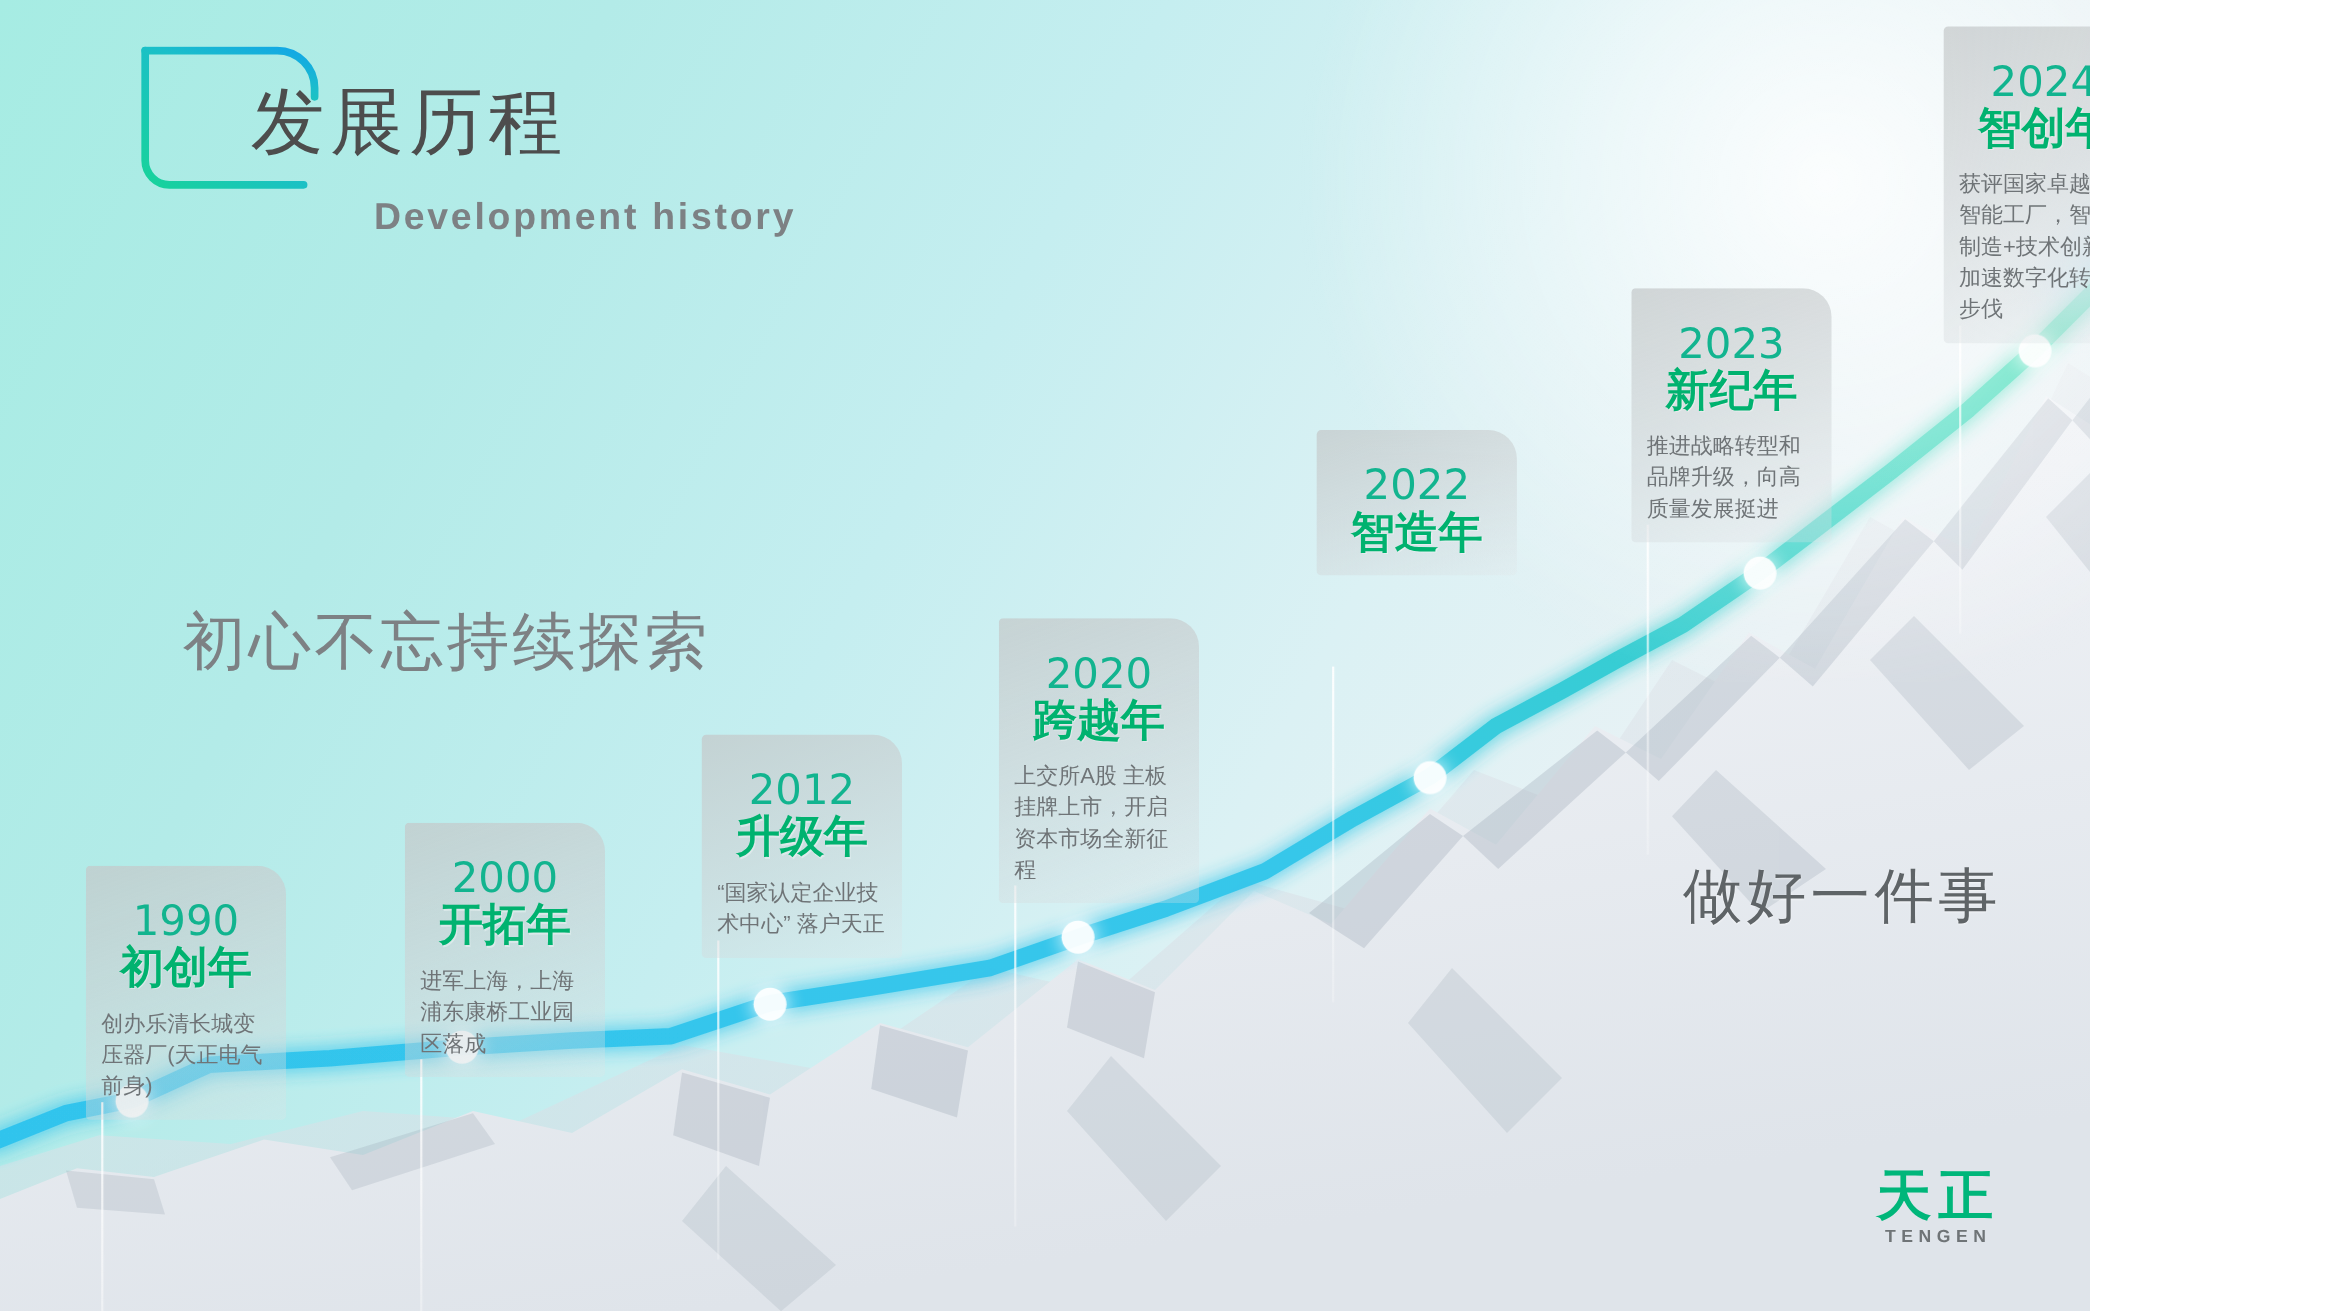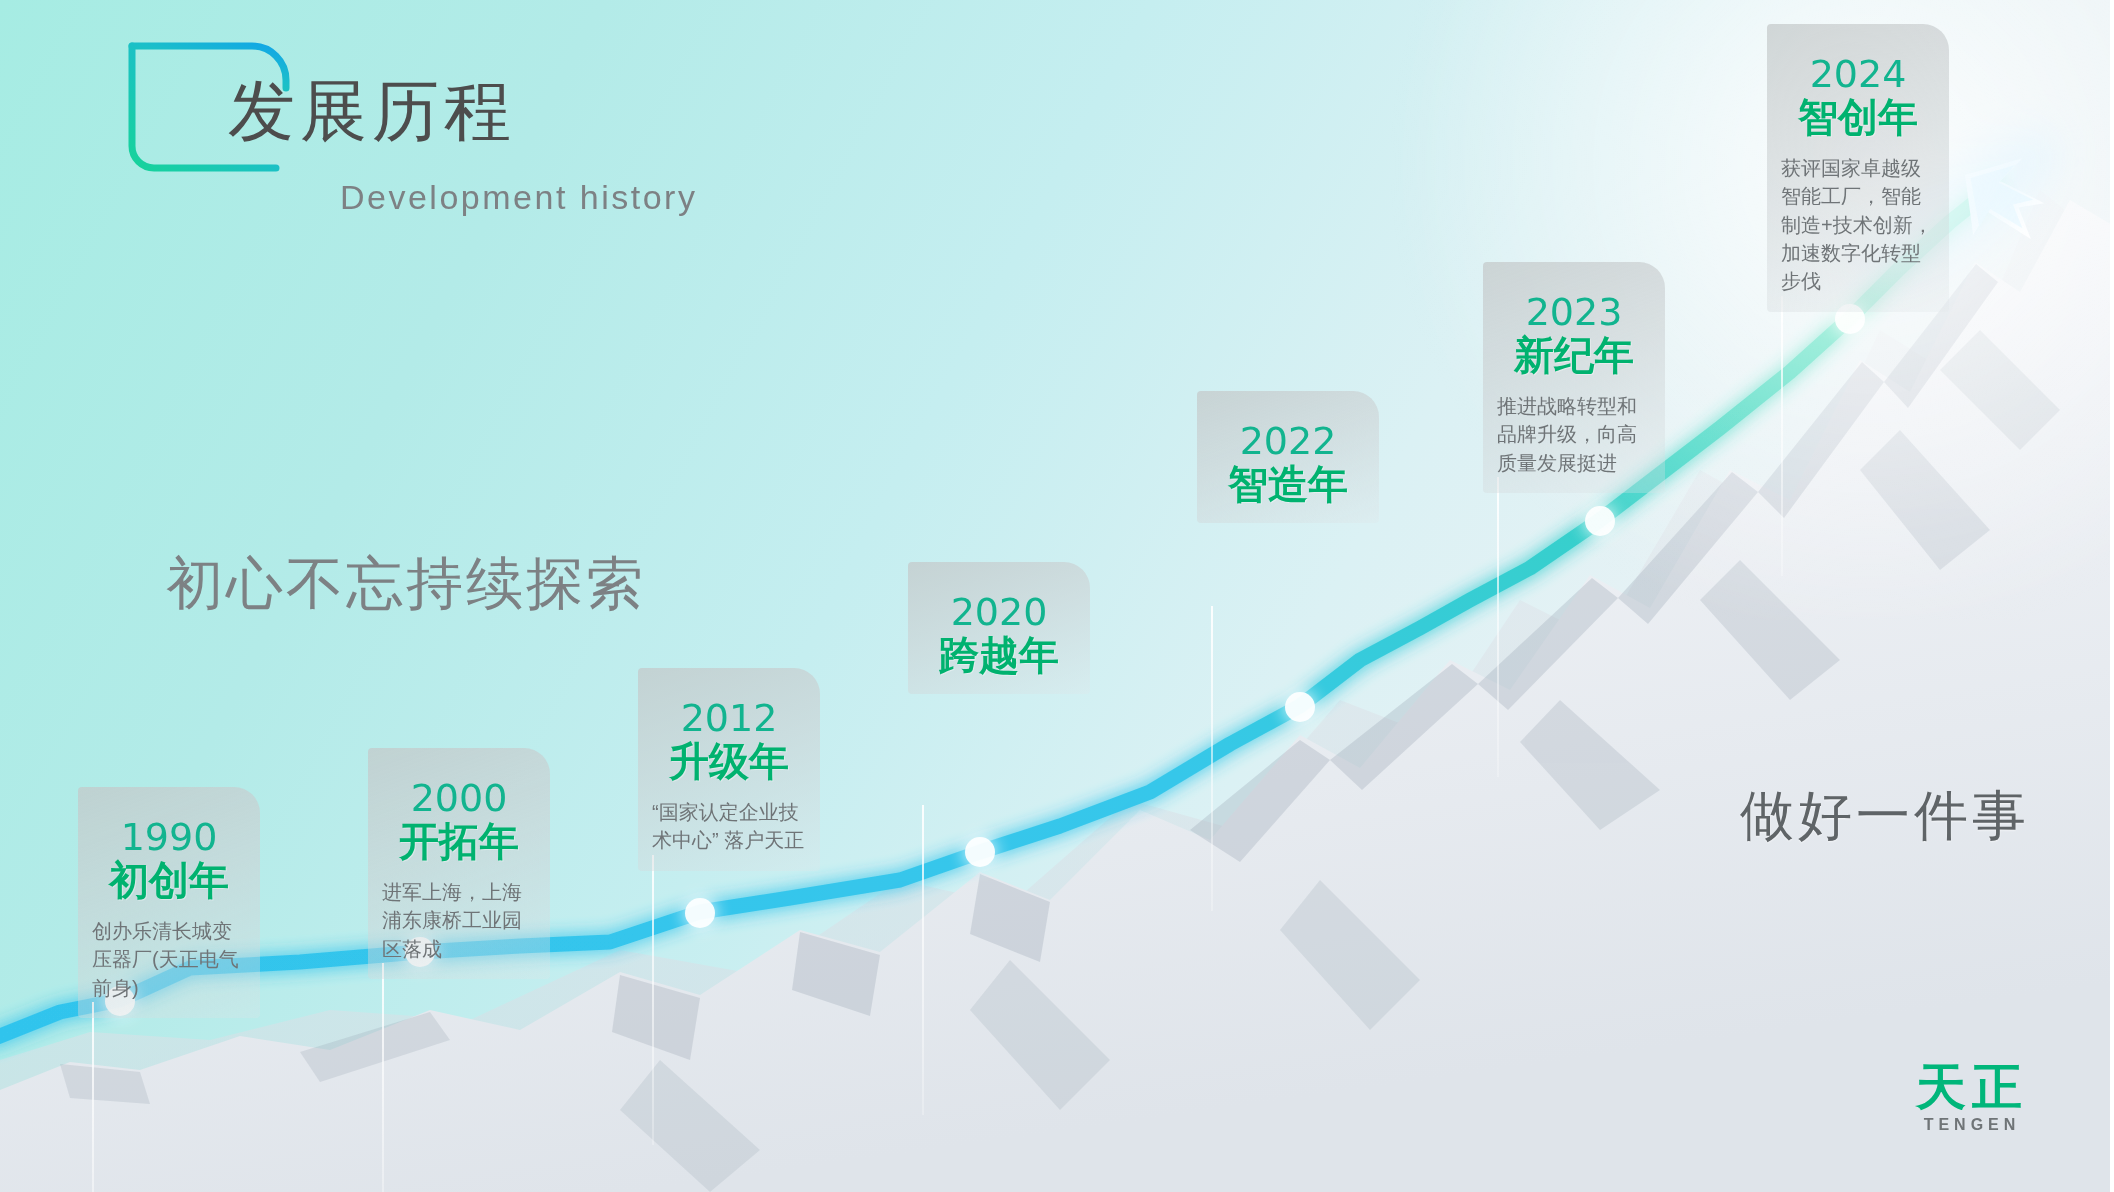--- a/index.html
+++ b/index.html
@@ -1,20 +1,20 @@
 <!DOCTYPE html>
 <html><head>
 <meta charset="utf-8">
 <style>
   html,body{margin:0;padding:0;background:#fff;}
   body{font-family:"Liberation Sans","DejaVu Sans",sans-serif;}
 
   #stage{
     position:relative;
-    width:2110px;height:1192px;
+    width:1900px;height:1192px;
     overflow:hidden;
     background:linear-gradient(118deg,#a6ece3 0%,#b3ebe8 22%,#c5eef0 42%,#dbf1f4 60%,#e9f2f5 76%,#eff3f6 100%);
   }
 
   
   .bg-art{position:absolute;inset:0;}
   .glow-top-right{
     position:absolute;right:-120px;top:-140px;width:900px;height:760px;
     background:radial-gradient(circle at 60% 40%, rgba(255,255,255,.85) 0%, rgba(255,255,255,.35) 38%, rgba(255,255,255,0) 68%);
     pointer-events:none;
@@ -25,21 +25,21 @@
     position:absolute;left:126px;top:42px;width:170px;height:130px;
   }
   .hdr-title{
     position:absolute;left:228px;top:66px;
     font-size:67px;color:#4d4d4d;letter-spacing:5px;font-weight:400;
     font-family:"DejaVu Sans","Liberation Sans",sans-serif;
     white-space:nowrap;
   }
   .hdr-sub{
     position:absolute;left:340px;top:178px;
-    font-size:34px;color:#7d8184;letter-spacing:2.5px;font-weight:400;
+    font-size:34px;color:#7d8184;letter-spacing:2.5px;font-weight:700;
     white-space:nowrap;
   }
 
   
   .big-wrap{position:absolute;left:168px;top:336px;display:flex;align-items:flex-end;}
   .big-num{
     font-size:200px;line-height:.82;color:#0fb795;font-weight:400;
     font-family:"DejaVu Sans","Liberation Sans",sans-serif;letter-spacing:-2px;
   }
   .big-plus{
@@ -238,20 +238,21 @@
           <div class="yr">2012</div>
           <div class="nm">升级年</div>
           <div class="ds">“国家认定企业技术中心” 落户天正</div>
         </div>
       </div>
       <div class="mile" style="left: 908px; top: 562px;">
         <div class="stem" style="height: 310px; top: 243px;"></div>
         <div class="card">
           <div class="yr">2020</div>
           <div class="nm">跨越年</div>
+          <div class="ds">上交所A股 主板挂牌上市，开启资本市场全新征程</div>
         </div>
       </div>
       <div class="mile" style="left: 1197px; top: 391px;">
         <div class="stem" style="height: 305px; top: 215px;"></div>
         <div class="card">
           <div class="yr">2022</div>
           <div class="nm">智造年</div>
         </div>
       </div>
       <div class="mile" style="left: 1483px; top: 262px;">

